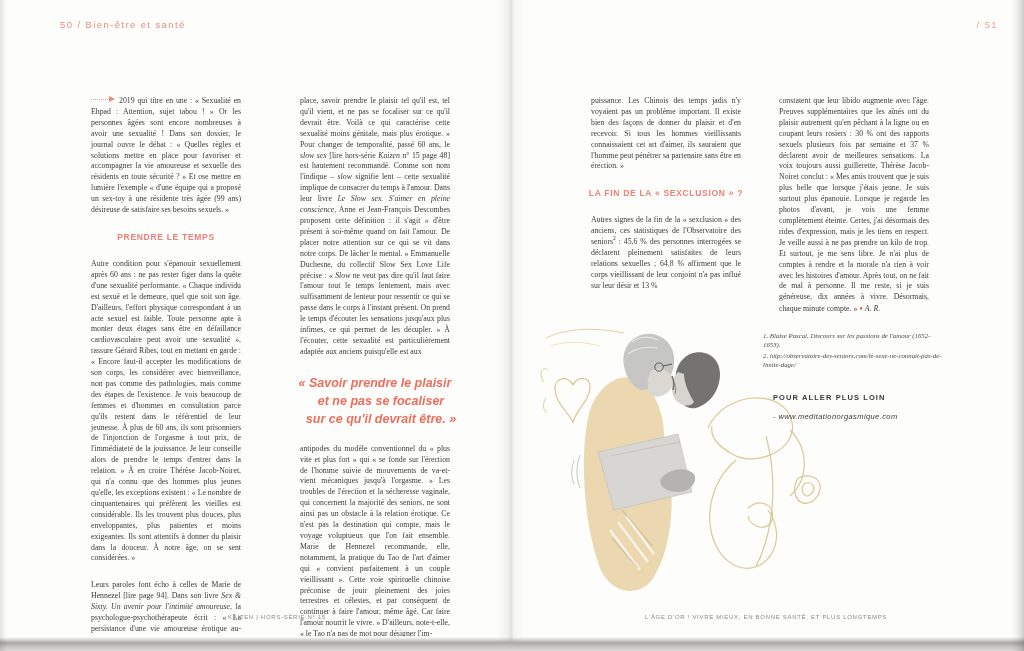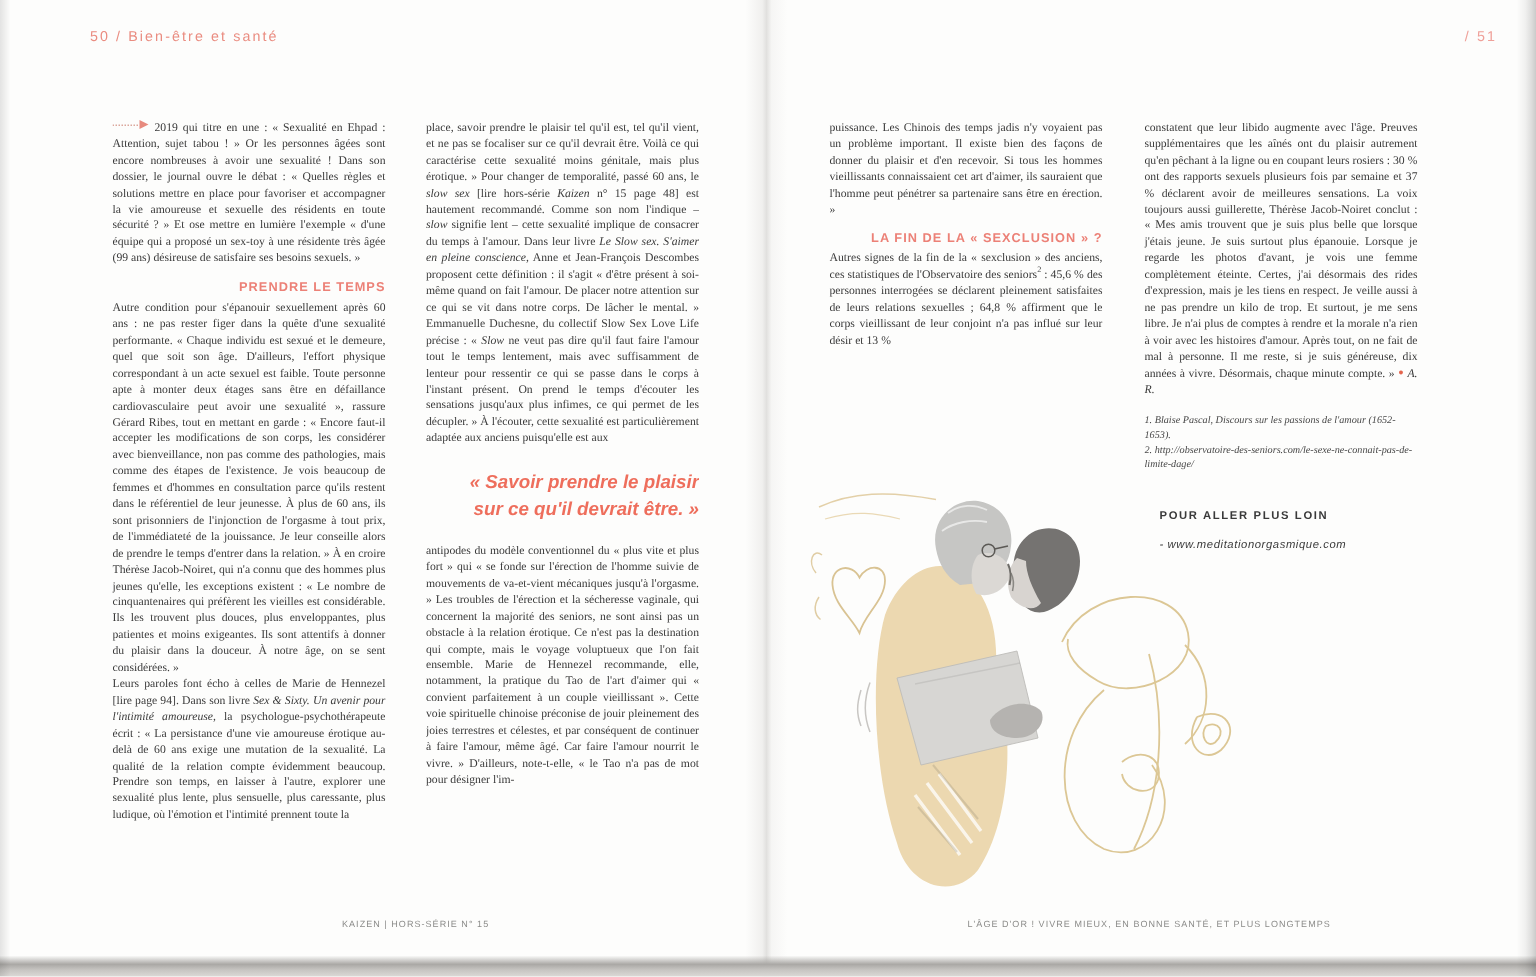--- a/index.html
+++ b/index.html
@@ -9,30 +9,30 @@
   .folio{position:absolute;top:19px;font-family:"Liberation Sans",sans-serif;
          font-size:9.5px;letter-spacing:1.4px;color:#ea8c80;z-index:3;}
   .folio-left{left:22px;padding-left:38px;}
   .folio-right{right:26px;color:#efa099;}
   
   .col{position:absolute;top:80px;width:182px;height:556px;overflow:hidden;
        text-align:justify;font:7.8px/10.9px "Liberation Serif",serif;color:#3a3a3a;
        -webkit-hyphens:auto;hyphens:auto;z-index:2;}
   .col-1{left:75px;}
   .col-2{left:284px;}
-  .col-3{left:553px;}
+  .col-3{left:575px;}
   .col-4{left:763px;}
-  p.body-para{margin:0;}
+  p.body-para{margin:16px;}
   .it{font-style:italic;}
   .sup{font-size:5.5px;vertical-align:super;line-height:0;}
   .dot{color:#e4654e;font-size:6px;vertical-align:1px;}
   .sig{font-style:italic;}
   h3.col-heading{margin:8px 0 3px;font:bold 8.5px/11px "Liberation Sans",sans-serif;
-       color:#ec8177;letter-spacing:0.7px;text-align:right;}
-  .pull-quote{margin:14px 0 14px;text-align:right;
+       color:#ec8177;letter-spacing:0.7px;text-align:center;}
+  .pull-quote{margin:14px 0 14px;text-align:center;
        font:italic bold 12.5px/18px "Liberation Sans",sans-serif;color:#ee6e5c;}
   .pq-indent{padding-left:12px;}
   .footnotes{margin-top:11px;text-align:left;font:italic 6.8px/9.3px "Liberation Serif",serif;color:#484848;}
   .fn-line{margin-bottom:1px;}
   .more-box{margin-top:24px;padding-left:10px;text-align:left;color:#3a3a3a;}
   .more-title{font:bold 7.5px/10px "Liberation Sans",sans-serif;letter-spacing:1.1px;}
   .more-link{margin-top:9px;font:italic 7.5px/10px "Liberation Sans",sans-serif;letter-spacing:0.4px;}
   
   .arrow{display:inline-block;width:24px;height:7px;position:relative;margin-right:4px;}
   .arrow::before{content:"";position:absolute;left:0;top:3px;width:17px;border-top:1px dotted #dba79c;}
@@ -67,20 +67,21 @@
   <div class="col col-1">
       <p class="body-para"><span class="arrow"></span><span>2019 qui titre en une : « Sexualité en Ehpad : Attention, sujet tabou ! » Or les personnes âgées sont encore nombreuses à avoir une sexualité ! Dans son dossier, le journal ouvre le débat : « Quelles règles et solutions mettre en place pour favoriser et accompagner la vie amoureuse et sexuelle des résidents en toute sécurité ? » Et ose mettre en lumière l'exemple « d'une équipe qui a proposé un sex-toy à une résidente très âgée (99 ans) désireuse de satisfaire ses besoins sexuels. »</span></p>
       <h3 class="col-heading">PRENDRE LE TEMPS</h3>
       <p class="body-para"><span>Autre condition pour s'épanouir sexuellement après 60 ans : ne pas rester figer dans la quête d'une sexualité performante. « Chaque individu est sexué et le demeure, quel que soit son âge. D'ailleurs, l'effort physique correspondant à un acte sexuel est faible. Toute personne apte à monter deux étages sans être en défaillance cardiovasculaire peut avoir une sexualité », rassure Gérard Ribes, tout en mettant en garde : « Encore faut-il accepter les modifications de son corps, les considérer avec bienveillance, non pas comme des pathologies, mais comme des étapes de l'existence. Je vois beaucoup de femmes et d'hommes en consultation parce qu'ils restent dans le référentiel de leur jeunesse. À plus de 60 ans, ils sont prisonniers de l'injonction de l'orgasme à tout prix, de l'immédiateté de la jouissance. Je leur conseille alors de prendre le temps d'entrer dans la relation. » À en croire Thérèse Jacob-Noiret, qui n'a connu que des hommes plus jeunes qu'elle, les exceptions existent : « Le nombre de cinquantenaires qui préfèrent les vieilles est considérable. Ils les trouvent plus douces, plus enveloppantes, plus patientes et moins exigeantes. Ils sont attentifs à donner du plaisir dans la douceur. À notre âge, on se sent considérées. »</span></p>
       <p class="body-para"><span>Leurs paroles font écho à celles de Marie de Hennezel [lire page 94]. Dans son livre </span><span class="it">Sex &amp; Sixty. Un avenir pour l'intimité amoureuse</span><span>, la psychologue-psychothérapeute écrit : « La persistance d'une vie amoureuse érotique au-delà de 60 ans exige une mutation de la sexualité. La qualité de la relation compte évidemment beaucoup. Prendre son temps, en laisser à l'autre, explorer une sexualité plus lente, plus sensuelle, plus caressante, plus ludique, où l'émotion et l'intimité prennent toute la</span></p>
     </div>
   <div class="col col-2">
       <p class="body-para"><span>place, savoir prendre le plaisir tel qu'il est, tel qu'il vient, et ne pas se focaliser sur ce qu'il devrait être. Voilà ce qui caractérise cette sexualité moins génitale, mais plus érotique. » Pour changer de temporalité, passé 60 ans, le </span><span class="it">slow sex</span><span> [lire hors-série </span><span class="it">Kaizen</span><span> n° 15 page 48] est hautement recommandé. Comme son nom l'indique – </span><span class="it">slow</span><span> signifie lent – cette sexualité implique de consacrer du temps à l'amour. Dans leur livre </span><span class="it">Le Slow sex. S'aimer en pleine conscience</span><span>, Anne et Jean-François Descombes proposent cette définition : il s'agit « d'être présent à soi-même quand on fait l'amour. De placer notre attention sur ce qui se vit dans notre corps. De lâcher le mental. » Emmanuelle Duchesne, du collectif Slow Sex Love Life précise : « </span><span class="it">Slow</span><span> ne veut pas dire qu'il faut faire l'amour tout le temps lentement, mais avec suffisamment de lenteur pour ressentir ce qui se passe dans le corps à l'instant présent. On prend le temps d'écouter les sensations jusqu'aux plus infimes, ce qui permet de les décupler. » À l'écouter, cette sexualité est particulièrement adaptée aux anciens puisqu'elle est aux</span></p>
       <div class="pull-quote">
         <div class="pq-line">« Savoir prendre le plaisir</div>
+        <div class="pq-line pq-indent">et ne pas se focaliser</div>
         <div class="pq-line pq-indent">sur ce qu'il devrait être. »</div>
       </div>
       <p class="body-para"><span>antipodes du modèle conventionnel du « plus vite et plus fort » qui « se fonde sur l'érection de l'homme suivie de mouvements de va-et-vient mécaniques jusqu'à l'orgasme. » Les troubles de l'érection et la sécheresse vaginale, qui concernent la majorité des seniors, ne sont ainsi pas un obstacle à la relation érotique. Ce n'est pas la destination qui compte, mais le voyage voluptueux que l'on fait ensemble. Marie de Hennezel recommande, elle, notamment, la pratique du Tao de l'art d'aimer qui « convient parfaitement à un couple vieillissant ». Cette voie spirituelle chinoise préconise de jouir pleinement des joies terrestres et célestes, et par conséquent de continuer à faire l'amour, même âgé. Car faire l'amour nourrit le vivre. » D'ailleurs, note-t-elle, « le Tao n'a pas de mot pour désigner l'im-</span></p>
     </div>
   <div class="col col-3">
       <p class="body-para"><span>puissance. Les Chinois des temps jadis n'y voyaient pas un problème important. Il existe bien des façons de donner du plaisir et d'en recevoir. Si tous les hommes vieillissants connaissaient cet art d'aimer, ils sauraient que l'homme peut pénétrer sa partenaire sans être en érection. »</span></p>
       <h3 class="col-heading">LA FIN DE LA « SEXCLUSION » ?</h3>
       <p class="body-para"><span>Autres signes de la fin de la « sexclusion » des anciens, ces statistiques de l'Observatoire des seniors</span><span class="sup">2</span><span> : 45,6 % des personnes interrogées se déclarent pleinement satisfaites de leurs relations sexuelles ; 64,8 % affirment que le corps vieillissant de leur conjoint n'a pas influé sur leur désir et 13 %</span></p>
     </div>
   <div class="col col-4">

